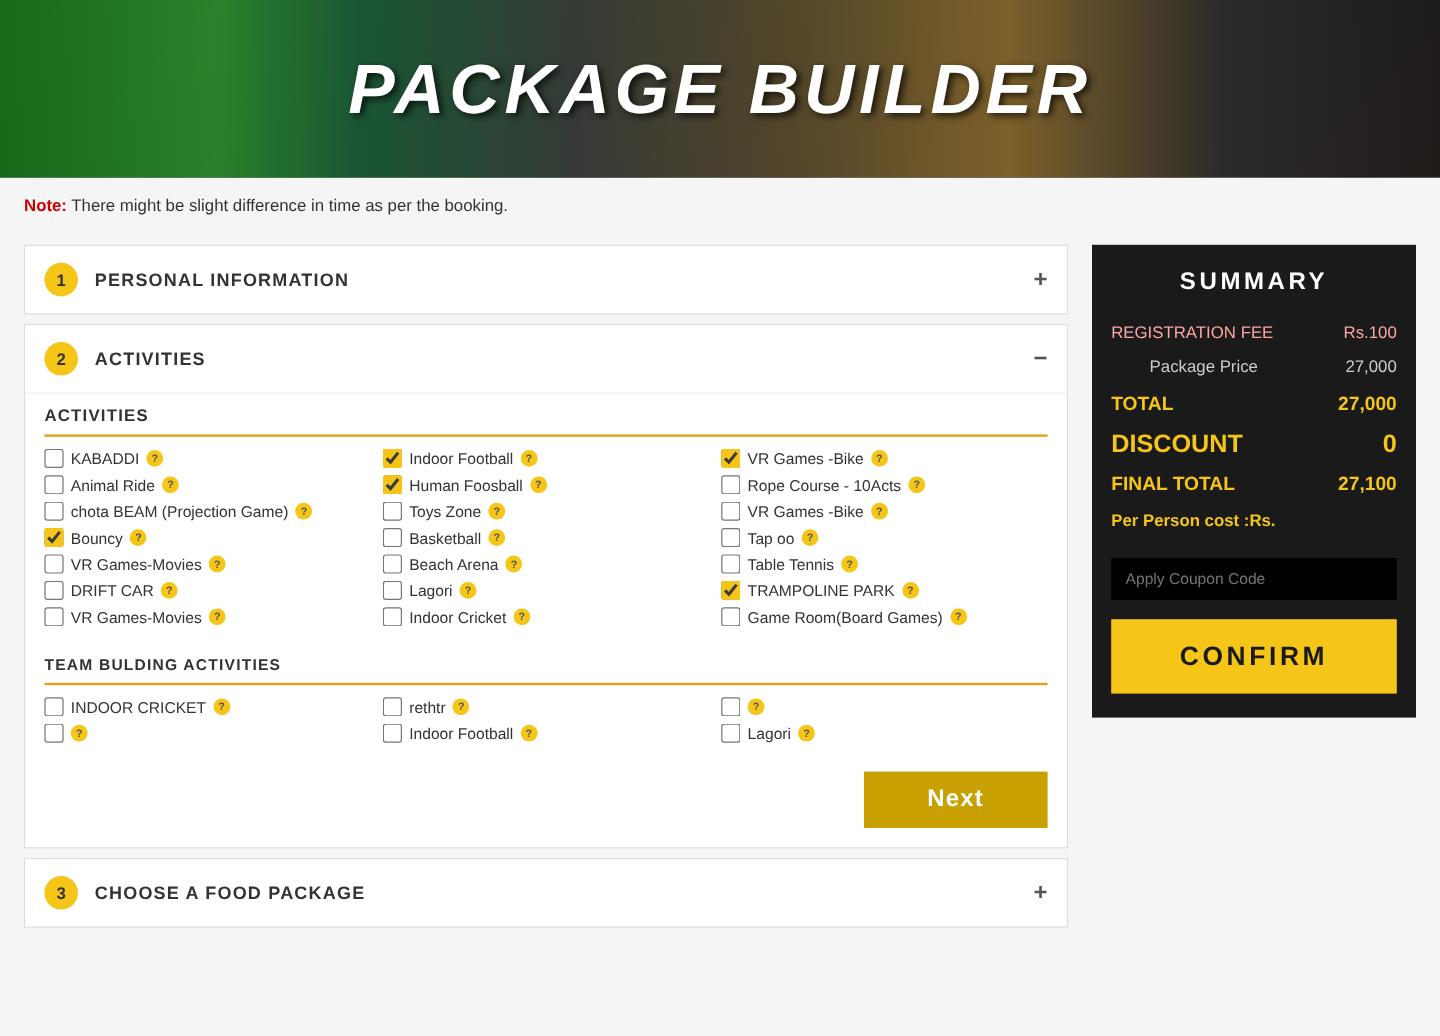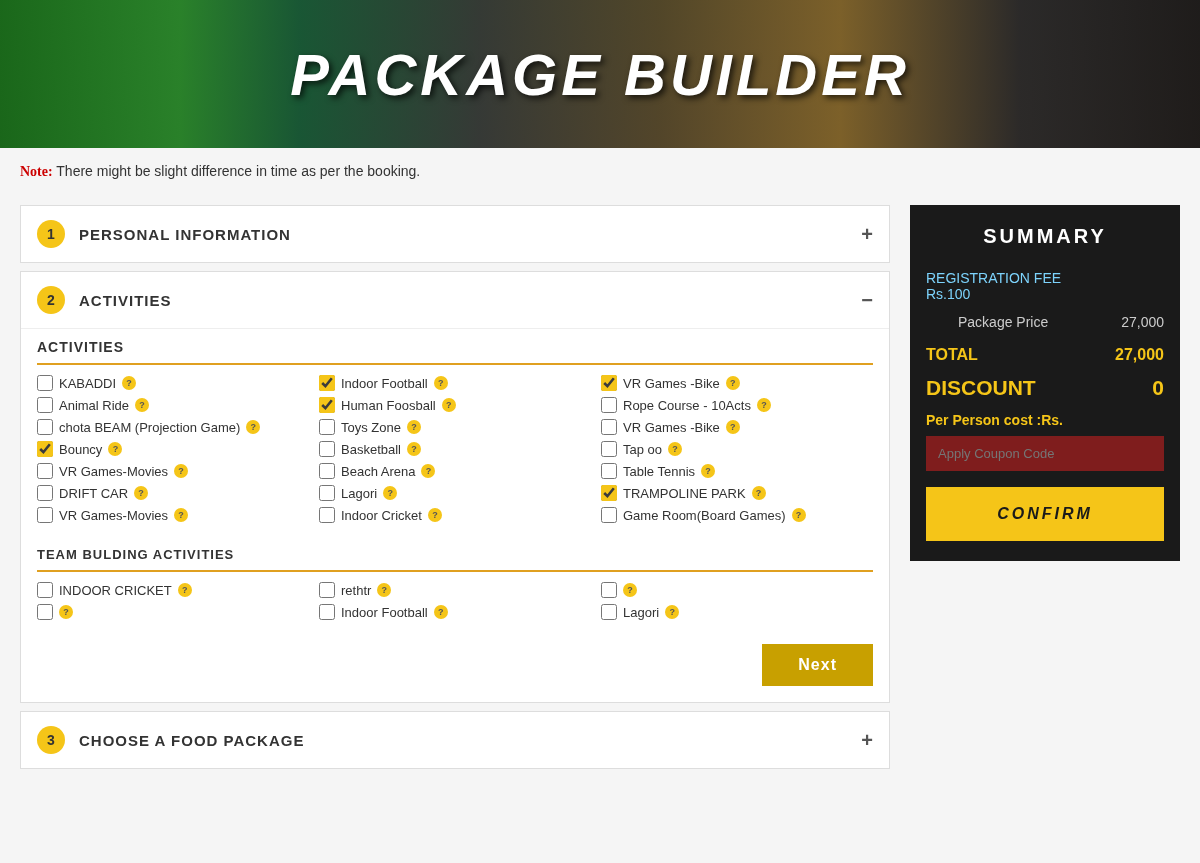--- a/index.html
+++ b/index.html
@@ -43,21 +43,21 @@
       gap: 20px;
       padding: 20px 20px;
       max-width: 1200px;
       margin: 0 auto;
     }
 
     .note {
       padding: 15px 20px 5px;
       font-size: 14px;
     }
-    .note-label { color: #cc0000; font-weight: bold; font-family: Liberation Serif, serif; }
+    .note-label { color: #cc0000; font-weight: bold; }
     .note-text { color: #333; }
 
     
     .left-col { flex: 1; }
 
     
     .accordion {
       background: white;
       border: 1px solid #ddd;
       margin-bottom: 8px;
@@ -149,22 +149,22 @@
 
     .next-btn-row {
       display: flex;
       justify-content: flex-end;
       padding-top: 10px;
     }
     .next-btn {
       background: #c8a000;
       color: white;
       border: none;
-      padding: 12px 36px;
-      font-size: 16px;
+      padding: 12px 53px;
+      font-size: 20px;
       font-weight: bold;
       cursor: pointer;
       letter-spacing: 1px;
     }
 
     
     .right-col { width: 270px; flex-shrink: 0; }
 
     .summary-box {
       background: #1a1a1a;
@@ -185,49 +185,49 @@
       font-size: 14px;
     }
     .summary-row.total {
       color: #f5c518;
       font-weight: bold;
       font-size: 16px;
       margin-top: 4px;
     }
     .summary-row.discount { color: #f5c518; font-weight: bold; font-size: 21px; }
     .summary-row.final-total { color: #f5c518; font-weight: bold; font-size: 16px; }
-    .summary-row.reg { color: #7dd3fc; flex-direction: column; }
+    .summary-row.reg { color: #fca5a5; }
     .summary-row.pkg { color: #ccc; margin-left: 32px; }
     .per-person {
       color: #f5c518;
       font-size: 14px;
       font-weight: bold;
       margin-top: 6px;
-      margin-bottom: 8px;
+      margin-bottom: 24px;
     }
     .coupon-input {
       width: 100%;
       padding: 10px 12px;
-      background: #7f1d1d;
+      background: #000000;
       color: #999;
       border: none;
       font-size: 13px;
+      margin-bottom: 12px;
     }
     .confirm-btn {
       width: 100%;
       background: #f5c518;
       color: #1a1a1a;
       border: none;
       padding: 18px;
-      font-size: 16px;
+      font-size: 22px;
       font-weight: bold;
       cursor: pointer;
       letter-spacing: 3px;
-      margin-top: 16px;
-      font-style: italic;
+      margin-top: 4px;
     }
   </style>
 </head>
 <body>
 
 <div class="hero">
   <div class="hero-bg"></div>
   <h1 class="hero-title">PACKAGE BUILDER</h1>
 </div>
 
@@ -435,20 +435,24 @@
         <span>27,000</span>
       </div>
       <div class="summary-row total">
         <span>TOTAL</span>
         <span>27,000</span>
       </div>
       <div class="summary-row discount">
         <span>DISCOUNT</span>
         <span>0</span>
       </div>
+      <div class="summary-row final-total">
+        <span>FINAL TOTAL</span>
+        <span>27,100</span>
+      </div>
 
       <div class="per-person">Per Person cost :Rs.</div>
 
       <input class="coupon-input" type="text" placeholder="Apply Coupon Code" style="">
 
       <button class="confirm-btn">CONFIRM</button>
     </div>
   </div>
 
 </div>

